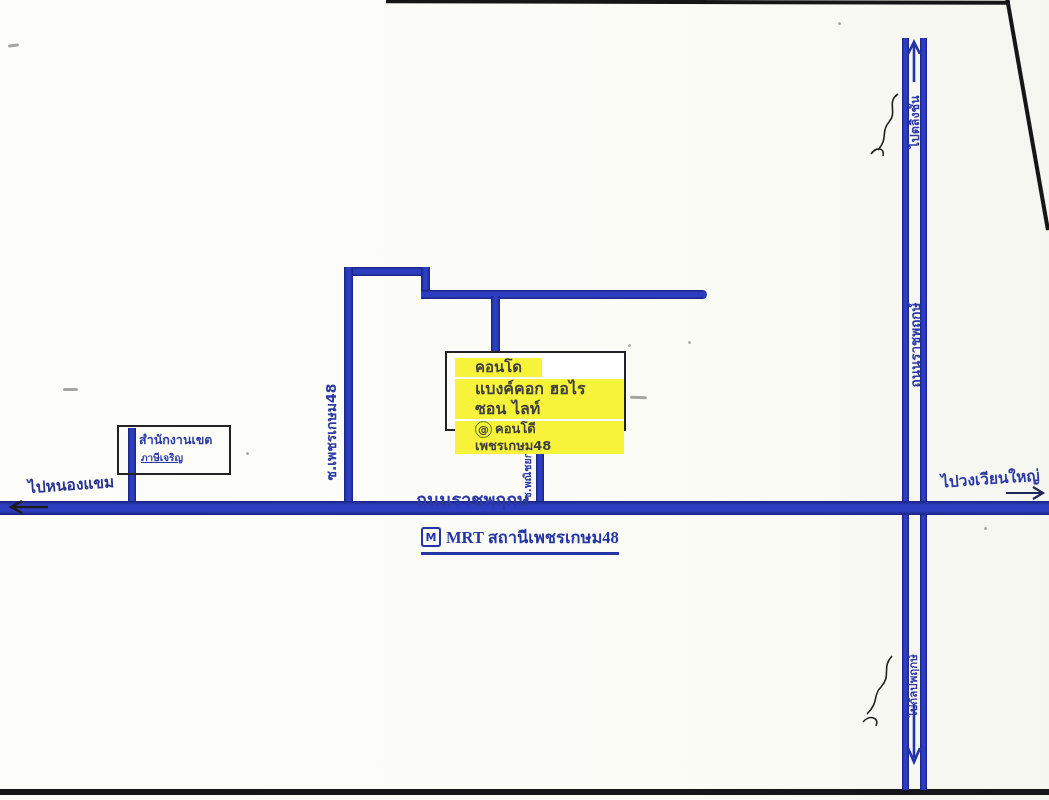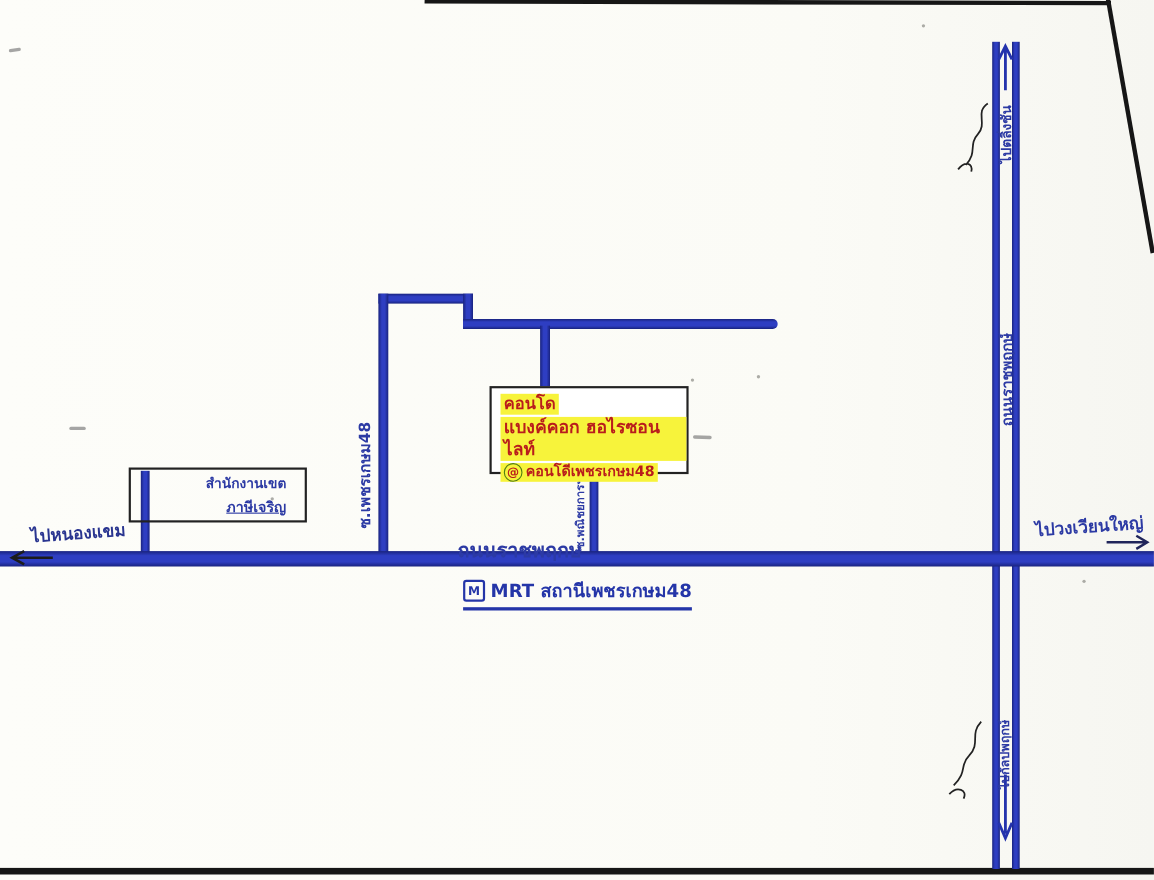--- a/index.html
+++ b/index.html
@@ -5,23 +5,23 @@
   html,body{margin:0;padding:0;}
   body{font-family:"DejaVu Sans", sans-serif;}
   .page{position:relative;width:1049px;height:800px;overflow:hidden;
         background:linear-gradient(90deg,#fdfdf9 0%,#fbfbf6 70%,#f6f6f1 100%);}
   .abs{position:absolute;}
   .road{position:absolute;background:linear-gradient(#19237f,#2e3ec2 30%,#2e3ec2 70%,#19237f);}
   .roadv{position:absolute;background:linear-gradient(90deg,#19237f,#2e3ec2 35%,#2e3ec2 65%,#19237f);}
   .ink{color:#2c3aa4;}
   .black{background:#161616;}
   .rlabel{position:absolute;white-space:nowrap;transform:translate(-50%,-50%) rotate(-90deg);color:#2c3aa4;}
-  .box{position:absolute;border:2px solid #222;background:transparent;padding-left:48px;}
-  .hl{display:inline-block;background:#f7f33b;color:#b91c1c;font-weight:bold;
-      padding:0 3px;margin:1px 0;width:fit-content;line-height:1.25;}
+  .box{position:absolute;border:2px solid #222;background:transparent;}
+  .hl{display:inline-block;background:#f7f33b;color:#404040;font-weight:bold;
+      padding:0 20px;margin:1px 0;width:fit-content;line-height:1.25;}
   .circle-at{display:inline-block;border:1.6px solid #4f7d12;border-radius:50%;
       width:15px;height:15px;line-height:15px;text-align:center;font-size:11px;margin-right:3px;}
   .hand{white-space:nowrap;font-weight:bold;}
   .dash{position:absolute;background:#777;opacity:.65;border-radius:2px;}
   .speck{position:absolute;width:3px;height:3px;background:#8a8a84;border-radius:50%;opacity:.7;}
   .mrt-row{position:absolute;display:flex;align-items:center;gap:5px;
       border-bottom:3px solid #2435a8;padding-bottom:2px;}
   .mrt-logo{display:inline-flex;align-items:center;justify-content:center;
       width:16px;height:16px;border:2.2px solid #2435a8;border-radius:3px;
       color:#2435a8;font-size:11px;font-weight:bold;}
@@ -64,21 +64,21 @@
   <span class="rlabel hand" style="left:331px;top:432px;font-size:14px;">ซ.เพชรเกษม48</span>
 
   <div class="roadv" style="left:491px;top:296px;width:9px;height:58px;"></div>
 
   <div class="roadv" style="left:536px;top:429px;width:8px;height:83px;"></div>
   <span class="rlabel hand" style="left:527px;top:467px;font-size:10.5px;">ซ.พณิชยการฯ</span>
 
   <div class="roadv" style="left:128px;top:428px;width:8px;height:84px;"></div>
   <div class="box" style="left:117px;top:425px;width:110px;height:46px;">
     <div class="ink hand" style="margin:3px 0 0 20px;font-size:12.5px;">สำนักงานเขต</div>
-    <div class="ink hand" style="margin:0 0 0 22px;font-size:13px;text-decoration:underline;text-align:center;">ภาษีเจริญ</div>
+    <div class="ink hand" style="margin:0 0 0 22px;font-size:10px;text-decoration:underline;">ภาษีเจริญ</div>
   </div>
 
   <div class="box" style="left:445px;top:351px;width:181px;height:80px;background:#fff;display:flex;flex-direction:column;padding:4px 0 0 8px;box-sizing:border-box;">
     <span class="hl" style="font-size:15px;">คอนโด</span>
     <span class="hl" style="font-size:16px;">แบงค์คอก ฮอไรซอน ไลท์</span>
     <span class="hl" style="font-size:13px;">
       <span class="circle-at">@</span><span>คอนโดีเพชรเกษม48</span>
     </span>
   </div>
 
@@ -90,21 +90,21 @@
   </svg>
   <span class="abs hand" style="left:28px;top:472px;font-size:15.5px;color:#2a3590;transform:rotate(-4deg);">ไปหนองแขม</span>
 
   <span class="abs hand ink" style="left:941px;top:466px;font-size:15.5px;transform:rotate(-4deg);z-index:3;">ไปวงเวียนใหญ่</span>
   <svg class="abs" style="left:1004px;top:485px;z-index:3;" width="44" height="16" viewBox="0 0 44 16">
     <path d="M2 8 H37 M29 2 L39 8 L29 14" stroke="#20255a" stroke-width="2.2" fill="none"></path>
   </svg>
 
   <div class="mrt-row" style="left:421px;top:524px;">
     <span class="mrt-logo">M</span>
-    <span class="hand" style="color:#2435a8;font-size:16.5px;">MRT สถานีเพชรเกษม48</span>
+    <span class="hand" style="color:#2435a8;font-size:16.5px;font-family:Liberation Serif, serif;">MRT สถานีเพชรเกษม48</span>
   </div>
 
   <div class="dash" style="left:63px;top:388px;width:15px;height:3px;"></div>
   <div class="dash" style="left:630px;top:396px;width:17px;height:3px;transform:rotate(2deg);"></div>
   <div class="dash" style="left:8px;top:44px;width:11px;height:3px;transform:rotate(-8deg);"></div>
   <div class="speck" style="left:838px;top:22px;"></div>
   <div class="speck" style="left:628px;top:344px;"></div>
   <div class="speck" style="left:688px;top:341px;"></div>
   <div class="speck" style="left:984px;top:527px;"></div>
   <div class="speck" style="left:246px;top:452px;"></div>

